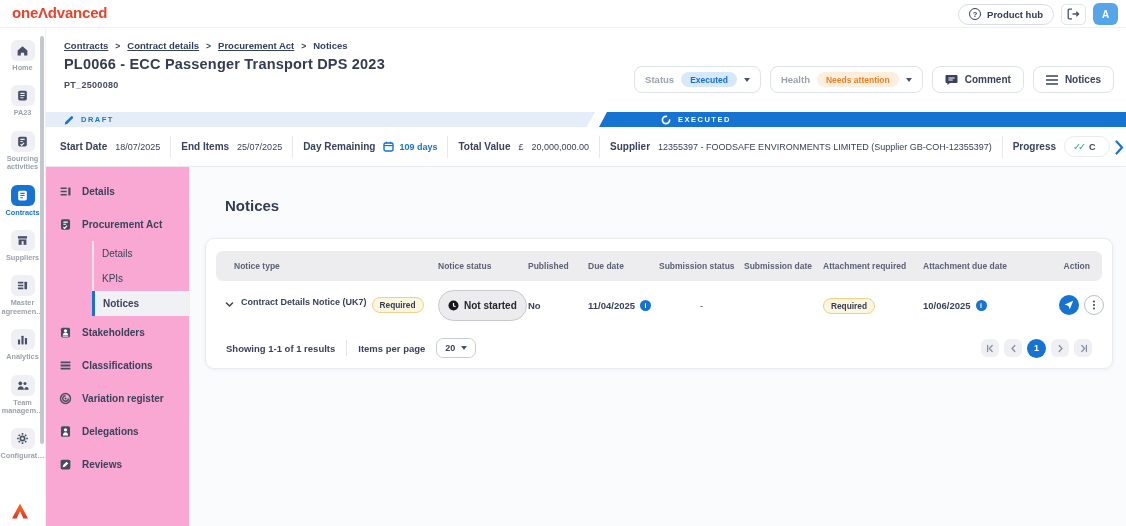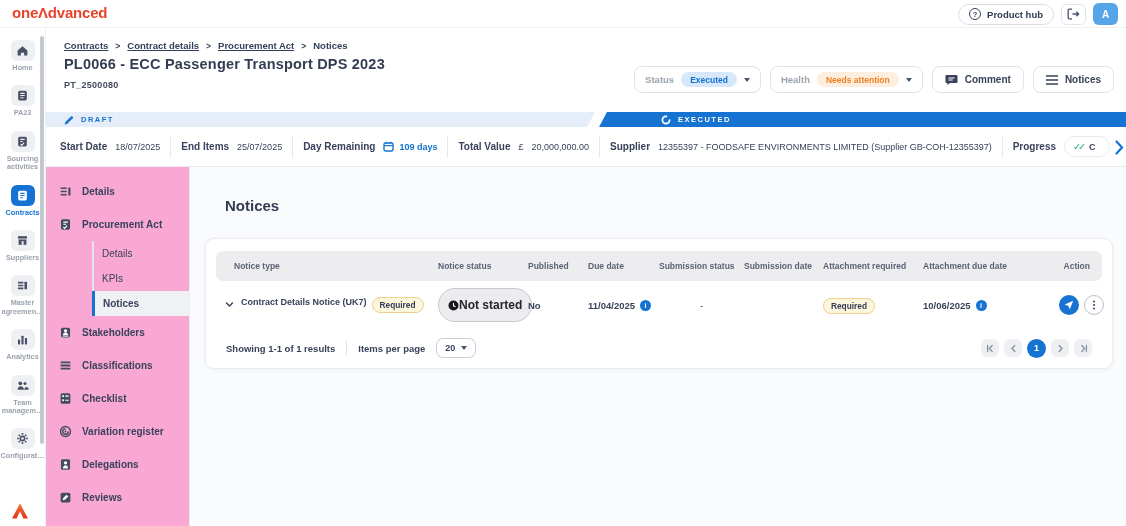--- a/index.html
+++ b/index.html
@@ -75,21 +75,21 @@
   .card { position:absolute; left:15px; right:13px; top:71px; height:131px; background:#fff; border:1px solid #e9ebf0; border-radius:9px; box-shadow:0 1px 4px rgba(20,30,60,.05); }
   .tgrid { display:grid; grid-template-columns:222px 90px 60px 71px 85px 79px 100px 136px 1fr; align-items:center; }
   .thead { margin:12px 10px 0; height:30px; background:#ededf0; border-radius:7px; font-size:8.5px; font-weight:600; color:#5b6273; }
   .th:first-child { padding-left:18px; }
   .th-action { text-align:right; padding-right:12px; }
   .trow { margin:0 10px; height:48px; font-size:9.5px; color:#39425a; }
   .cell-type { display:flex; align-items:flex-start; gap:5px; padding-left:6px; }
   .expand-btn { width:14px; height:14px; border:none; background:none; display:flex; align-items:center; justify-content:center; cursor:pointer; flex:none; }
   .row-name { font-size:9px; font-weight:800; white-space:nowrap; }
   .pill-required { background:#fdf6df; border:1px solid #ecd28c; border-radius:999px; padding:2px 7px; font-size:8.3px; font-weight:700; color:#333c52; white-space:nowrap; }
-  .pill-notstarted { display:inline-flex; align-items:center; background:#ececee; border:1px solid #c7c9ce; border-radius:999px; padding:9px 9px; font-size:12px; font-weight:700; color:#23262e; width:max-content; }
+  .pill-notstarted { display:inline-flex; align-items:center; gap:5px; background:#ececee; border:1px solid #c7c9ce; border-radius:999px; padding:9px 9px; font-size:10px; font-weight:700; color:#23262e; width:max-content; }
   .cell-bold { font-weight:700; }
   .cell-date { display:flex; align-items:center; gap:5px; }
   .info-icon { width:11px; height:11px; border-radius:50%; background:#1673d2; display:inline-flex; align-items:center; justify-content:center; flex:none; cursor:pointer; }
   .info-icon::after { content:"i"; color:#fff; font-size:7px; font-weight:800; }
   .cell-center { text-align:center; }
   .cell-action { display:flex; align-items:center; justify-content:flex-end; gap:5px; padding-right:8px; }
   .send-btn { width:20px; height:20px; border-radius:50%; background:#1673d2; border:none; display:flex; align-items:center; justify-content:center; cursor:pointer; }
   .kebab-btn { width:20px; height:20px; border-radius:50%; background:#fff; border:1px solid #b9bfc9; display:flex; align-items:center; justify-content:center; cursor:pointer; }
   .kebab-dot { width:2px; height:2px; border-radius:50%; background:#39425a; box-shadow:0 -3.5px 0 #39425a, 0 3.5px 0 #39425a; }
 
@@ -382,31 +382,20 @@
           </span>
         <span>Stakeholders</span>
       </div>
       <div class="sn-item">
         <span>
             <svg width="13" height="13" viewBox="0 0 12 12">
               <path d="M1.5 2.3h9v1.7h-9zM1.5 5.15h9v1.7h-9zM1.5 8h9v1.7h-9z" fill="#454c61"></path>
             </svg>
           </span>
         <span>Classifications</span>
-      </div>
-      <div class="sn-item">
-        <span>
-            <svg width="13" height="13" viewBox="0 0 12 12">
-              <rect x="1.5" y="1.2" width="9" height="9.6" rx="1.4" fill="#454c61"></rect>
-              <rect x="3" y="3" width="1.6" height="1.6" fill="#fff"></rect>
-              <rect x="3" y="6.8" width="1.6" height="1.6" fill="#fff"></rect>
-              <path d="M5.8 3.8h3.2M5.8 7.6h3.2" stroke="#fff" stroke-width="1"></path>
-            </svg>
-          </span>
-        <span>Checklist</span>
       </div>
       <div class="sn-item">
         <span>
             <svg width="13" height="13" viewBox="0 0 12 12">
               <circle cx="6" cy="6" r="4.6" fill="none" stroke="#454c61" stroke-width="1.3"></circle>
               <path d="M6 3.4a2.6 2.6 0 1 0 2.6 2.6" fill="none" stroke="#454c61" stroke-width="1.3"></path>
               <circle cx="6" cy="6" r=".9" fill="#454c61"></circle>
             </svg>
           </span>
         <span>Variation register</span>

